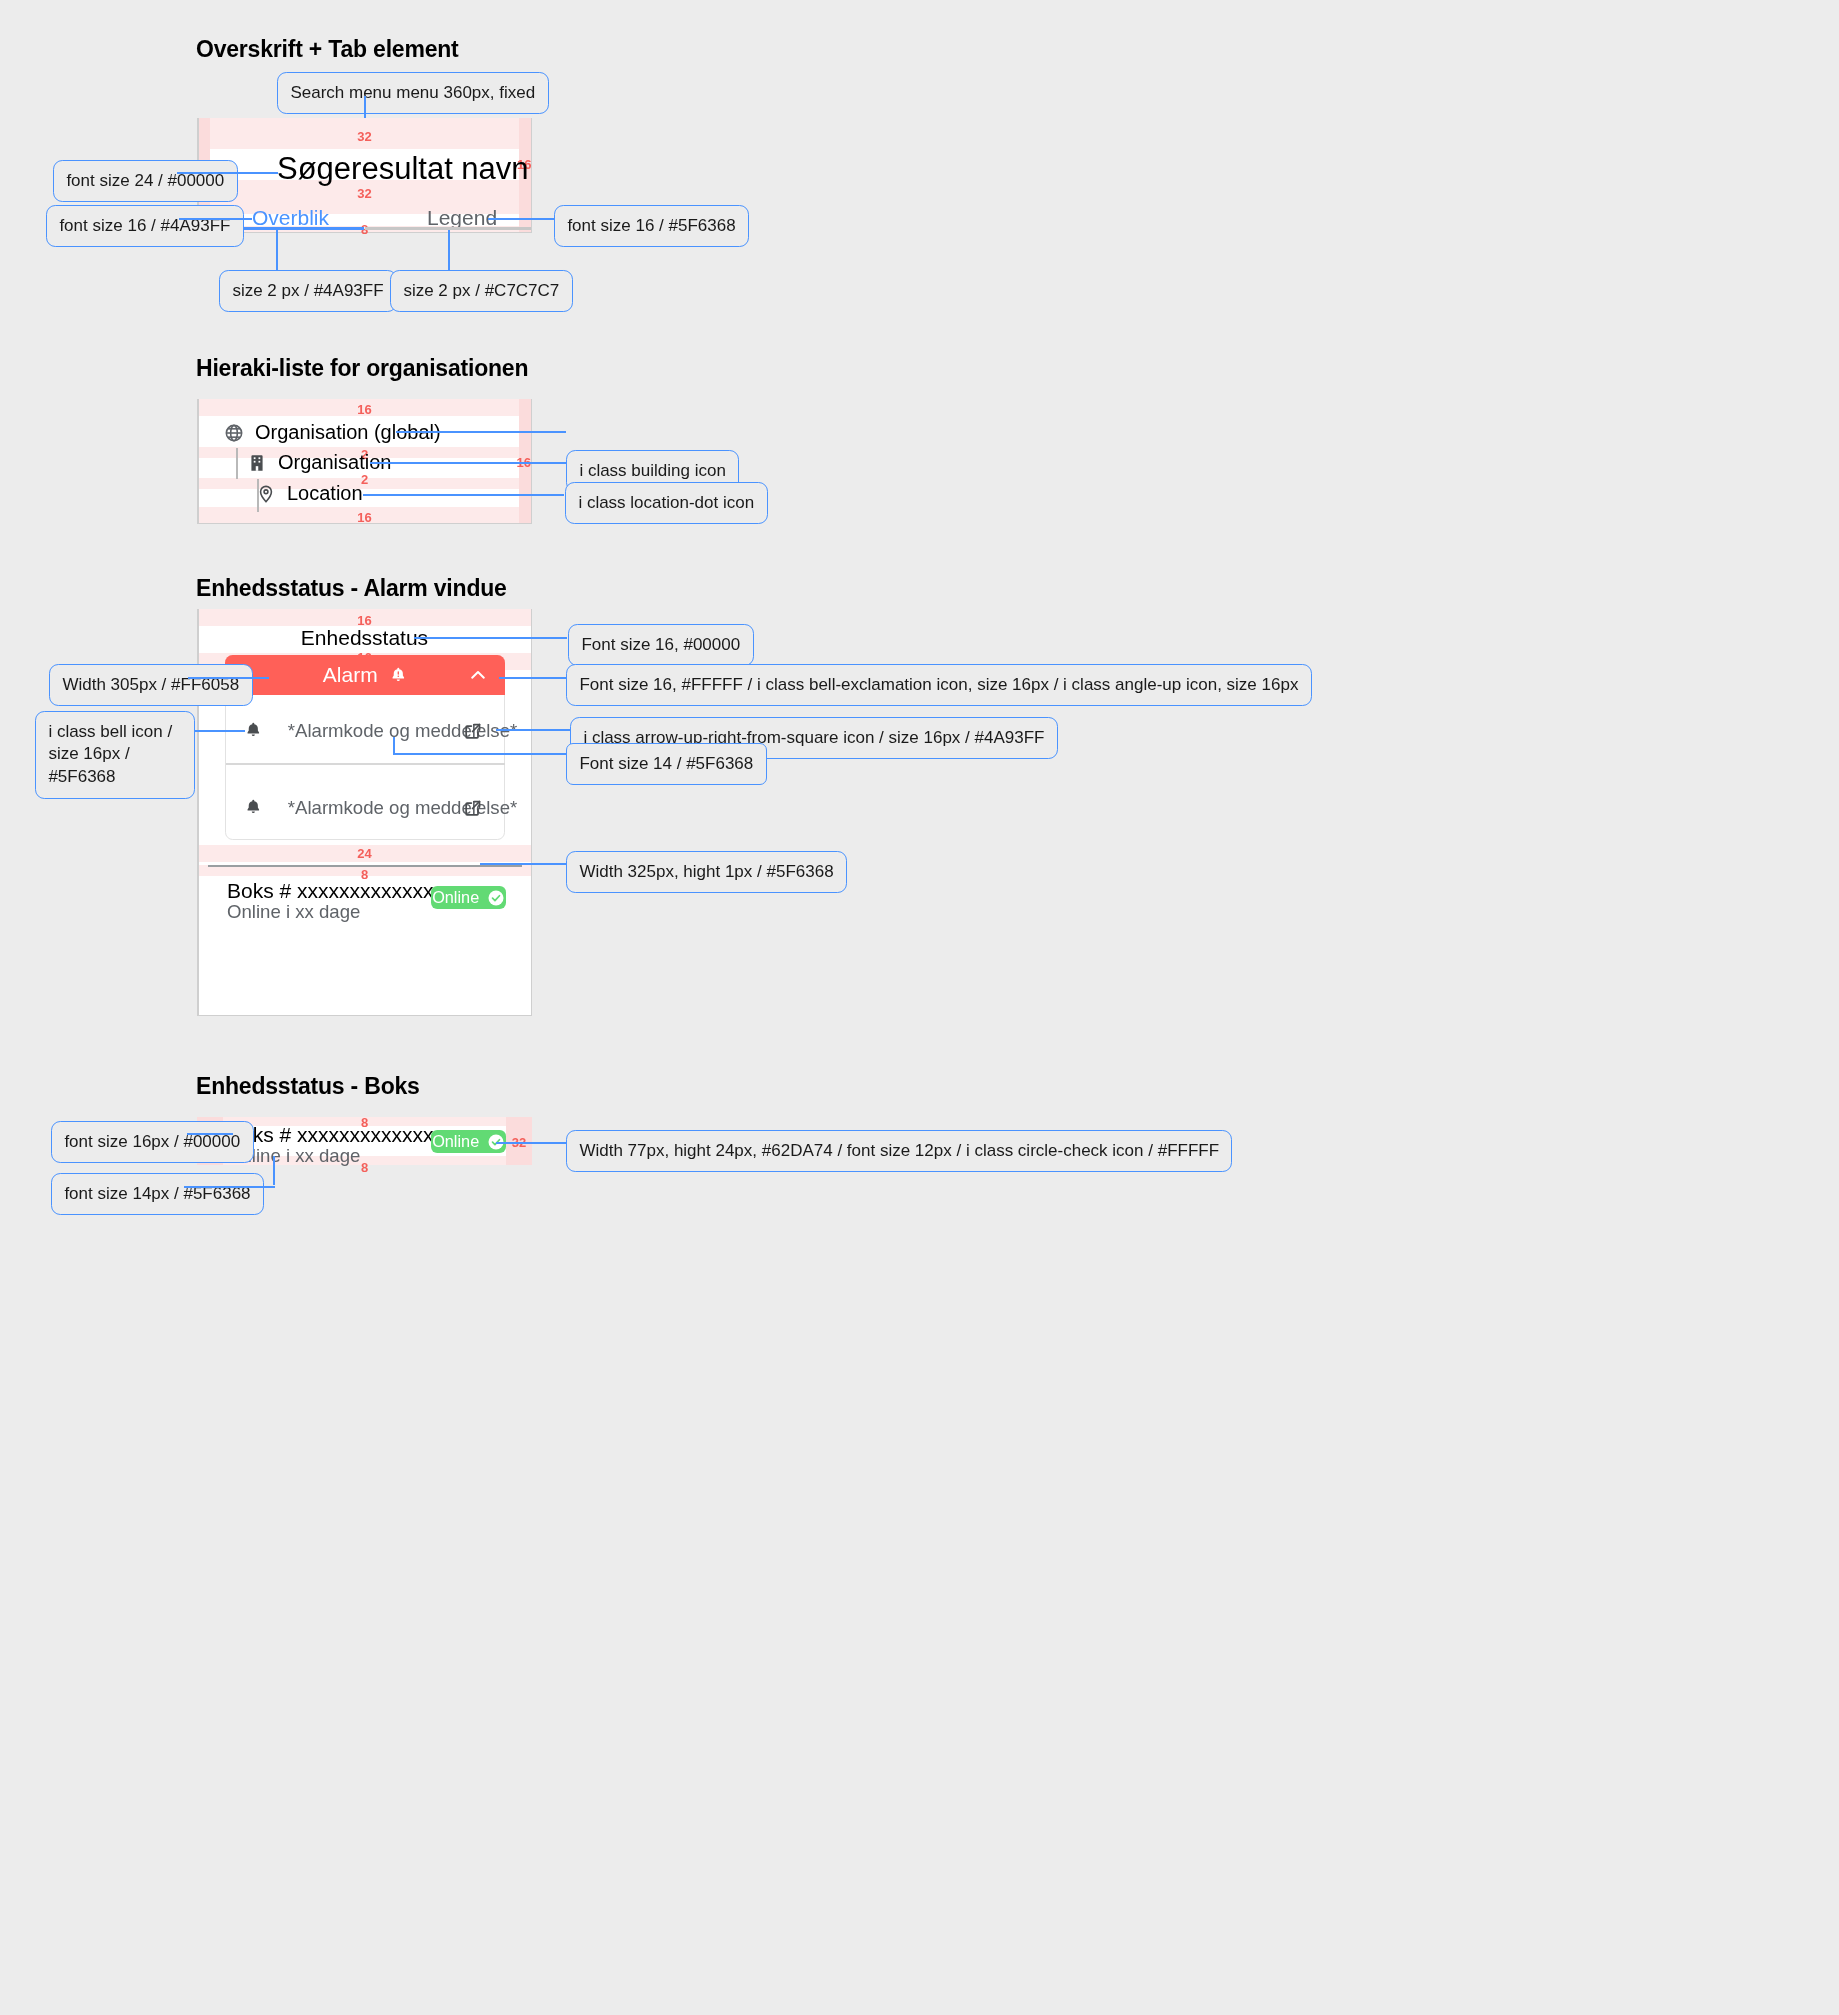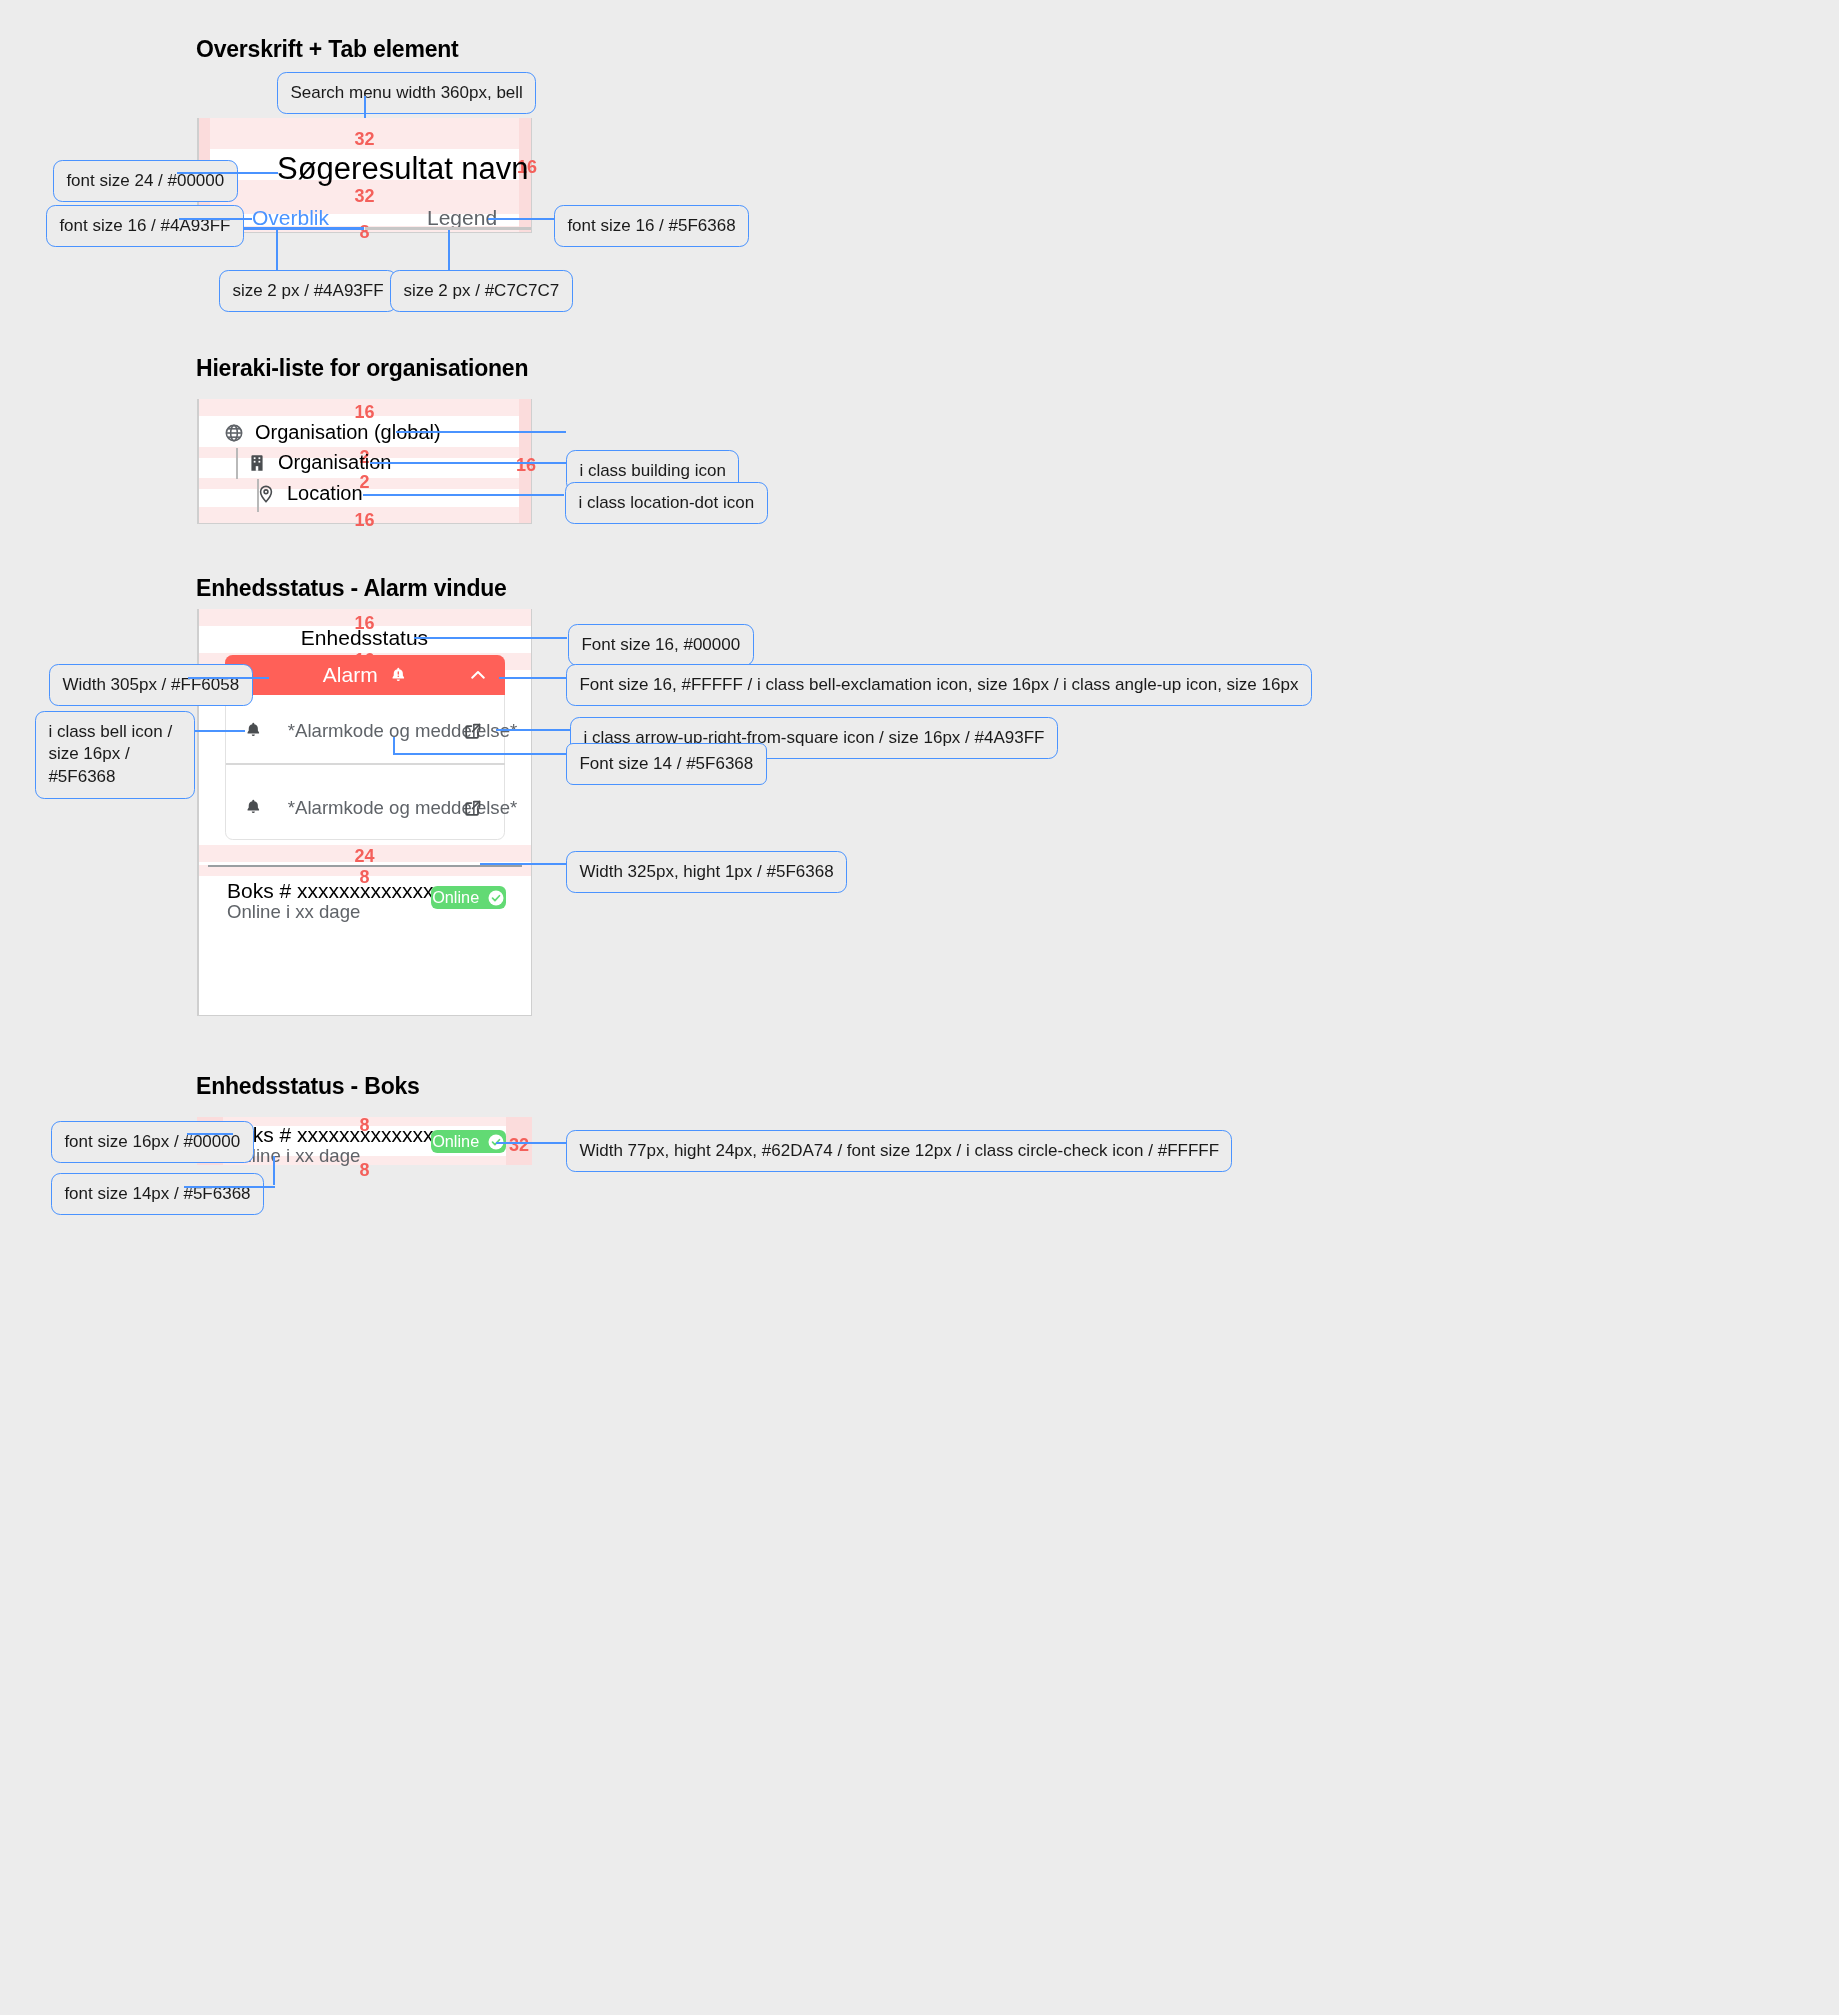--- a/index.html
+++ b/index.html
@@ -56,21 +56,21 @@
     left: 0; right: 0;
   }
   .side {           
     position: absolute;
     top: 0; bottom: 0;
     background: #fbdcdc;
   }
   .measure {
     position: absolute;
     color: #F4605B;
-    font-size: 18px;
+    font-size: 13px;
     font-weight: bold;
     text-align: center;
     white-space: nowrap;
   }
   .frame-edge {
     position: absolute;
     background: #cfcfcf;
   }
 
   
@@ -181,21 +181,21 @@
 
   svg { display: block; }
 </style>
 </head>
 <body>
 
 <div id="stage">
 
   <div class="section-title" style="left:196px; top:36px;">Overskrift + Tab element</div>
 
-  <div class="callout" style="left:277px; top:72px;">Search menu width 360px, bell</div>
+  <div class="callout" style="left:277px; top:72px;">Search menu menu 360px, fixed</div>
   <div class="lead v" style="left:364px; top:96px; height:22px;"></div>
 
   <div class="frame" style="left:197px; top:118px; width:335px; height:115px;">
     <div class="band" style="top:0; height:31px;"></div>
     <div class="band" style="top:62px; height:34px;"></div>
     <div class="band" style="top:108px; height:6.2px;"></div>
     <div class="side" style="left:0; width:13px;"></div>
     <div class="side" style="right:0; width:13px;"></div>
     <div class="frame-edge" style="left:0; top:0; width:1.5px; height:115px;"></div>
     <div class="frame-edge" style="right:0; top:0; width:1.5px; height:115px;"></div>

